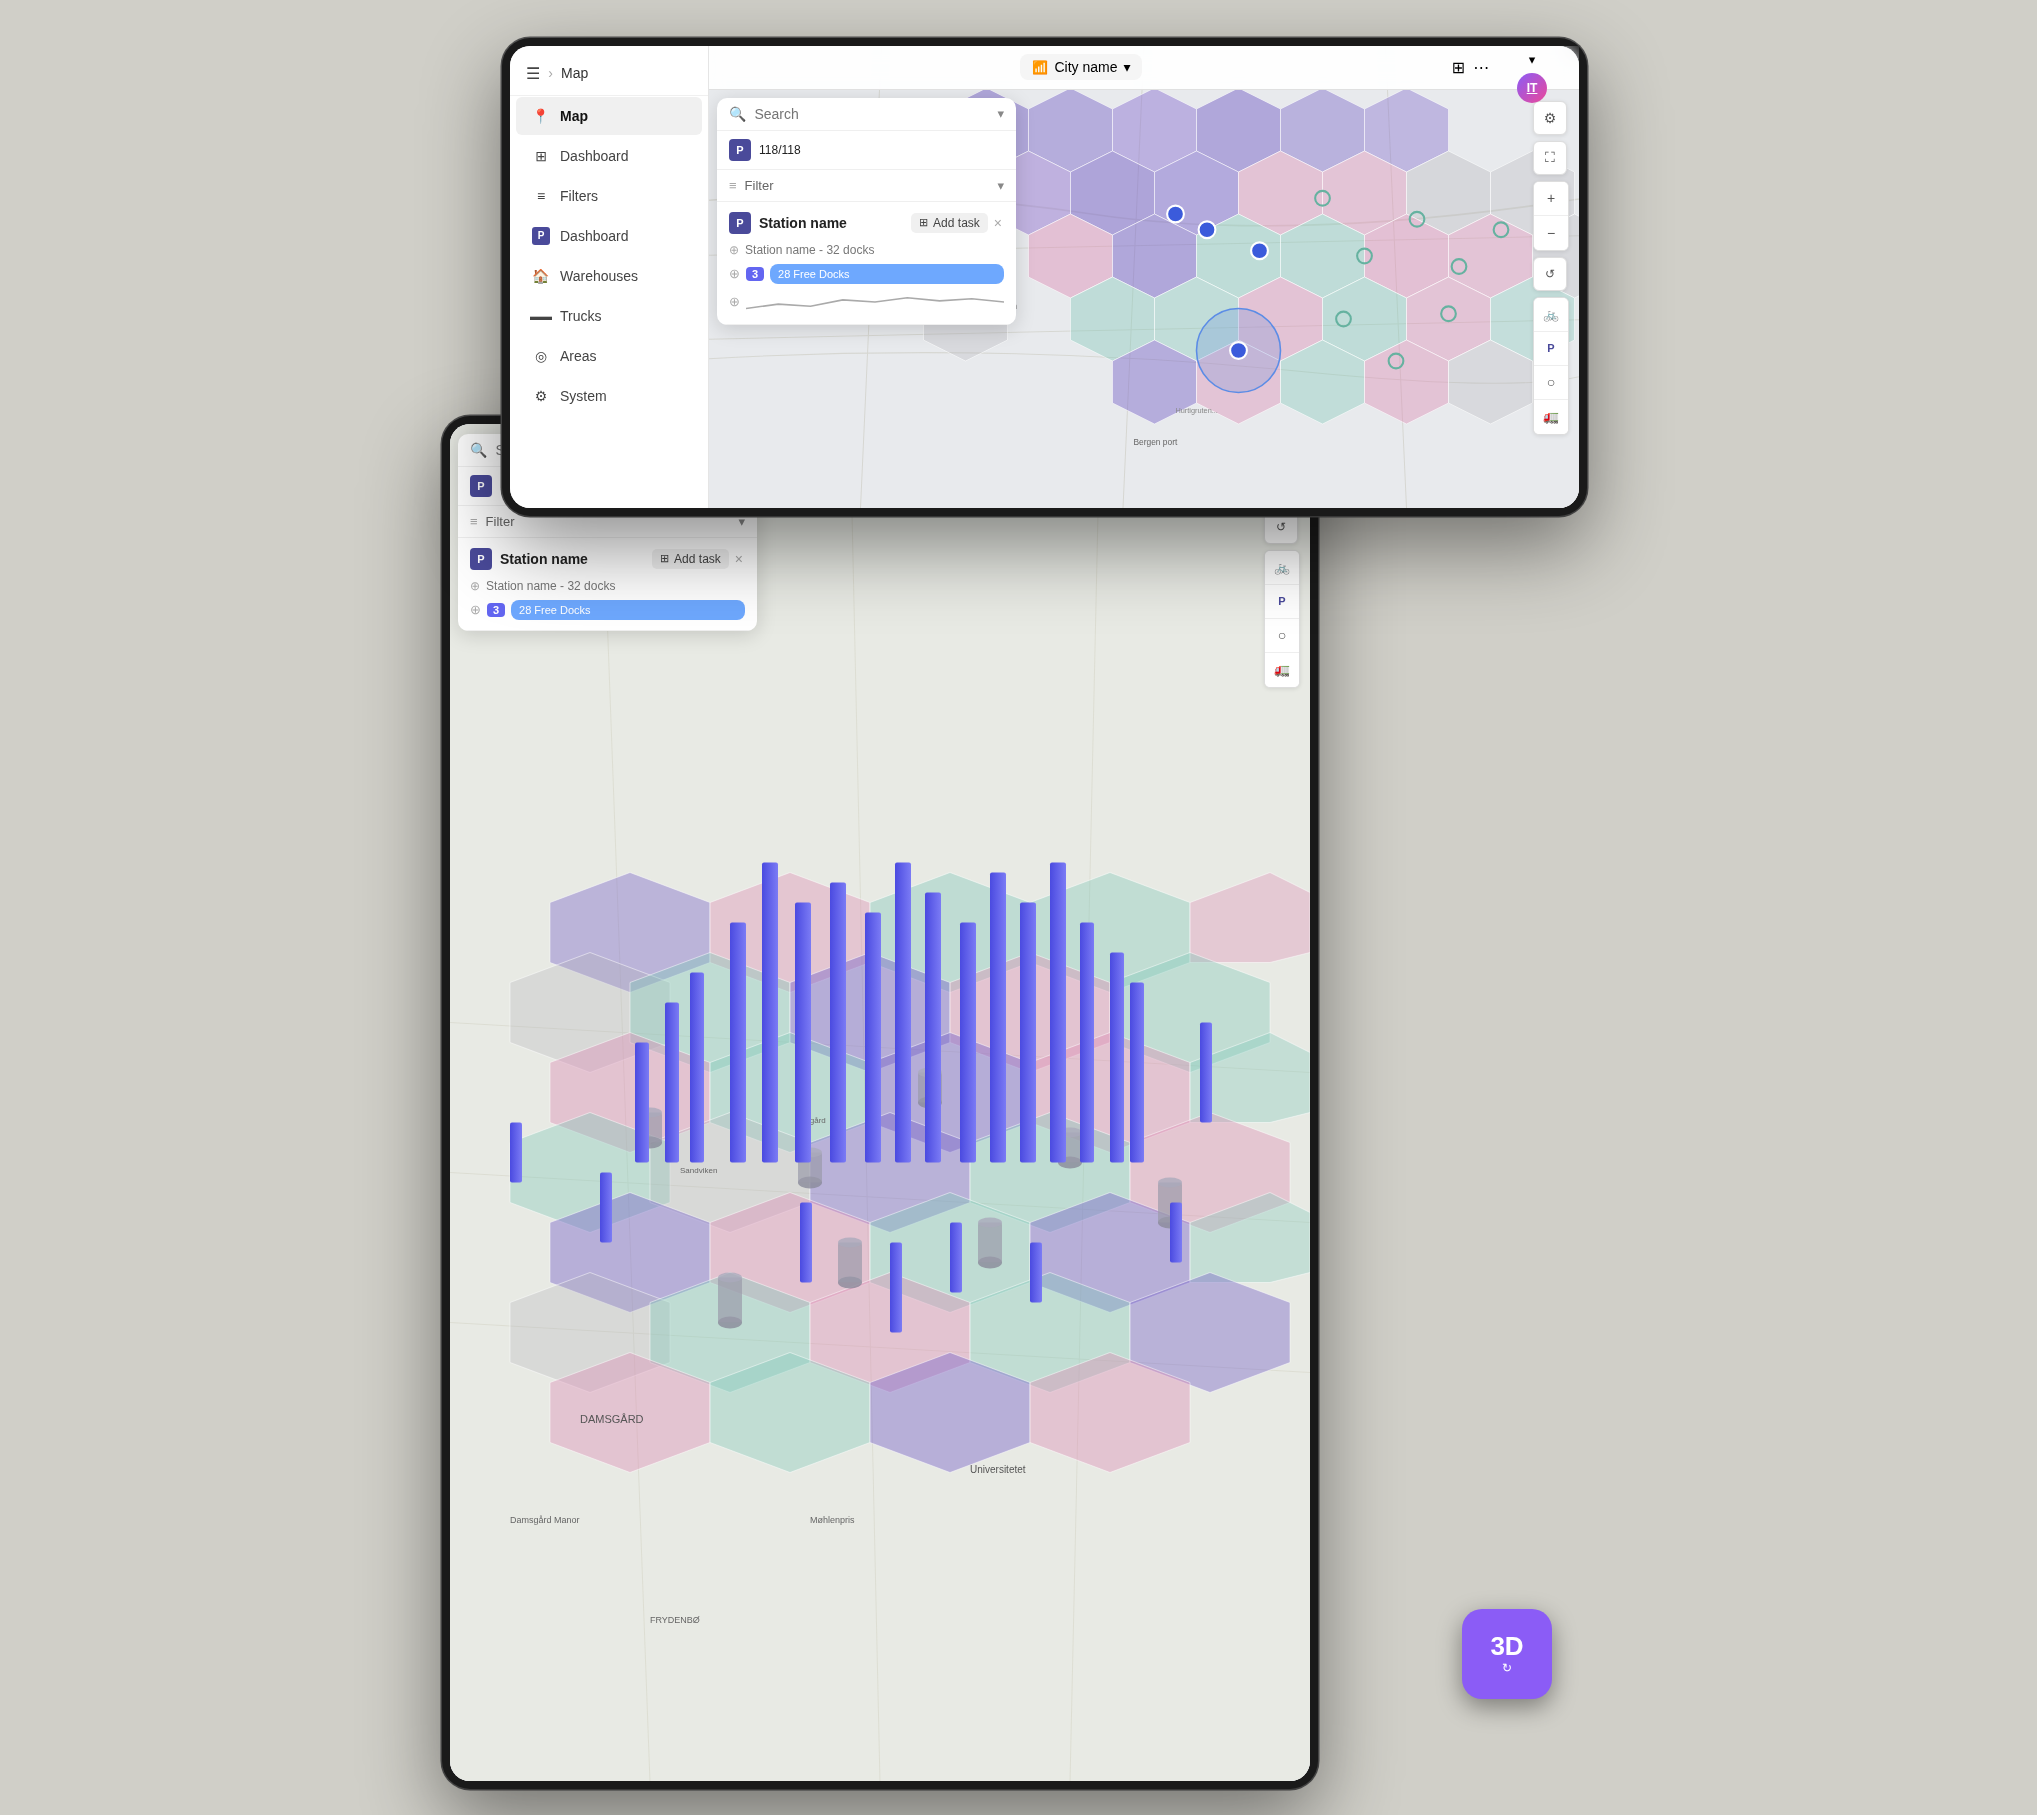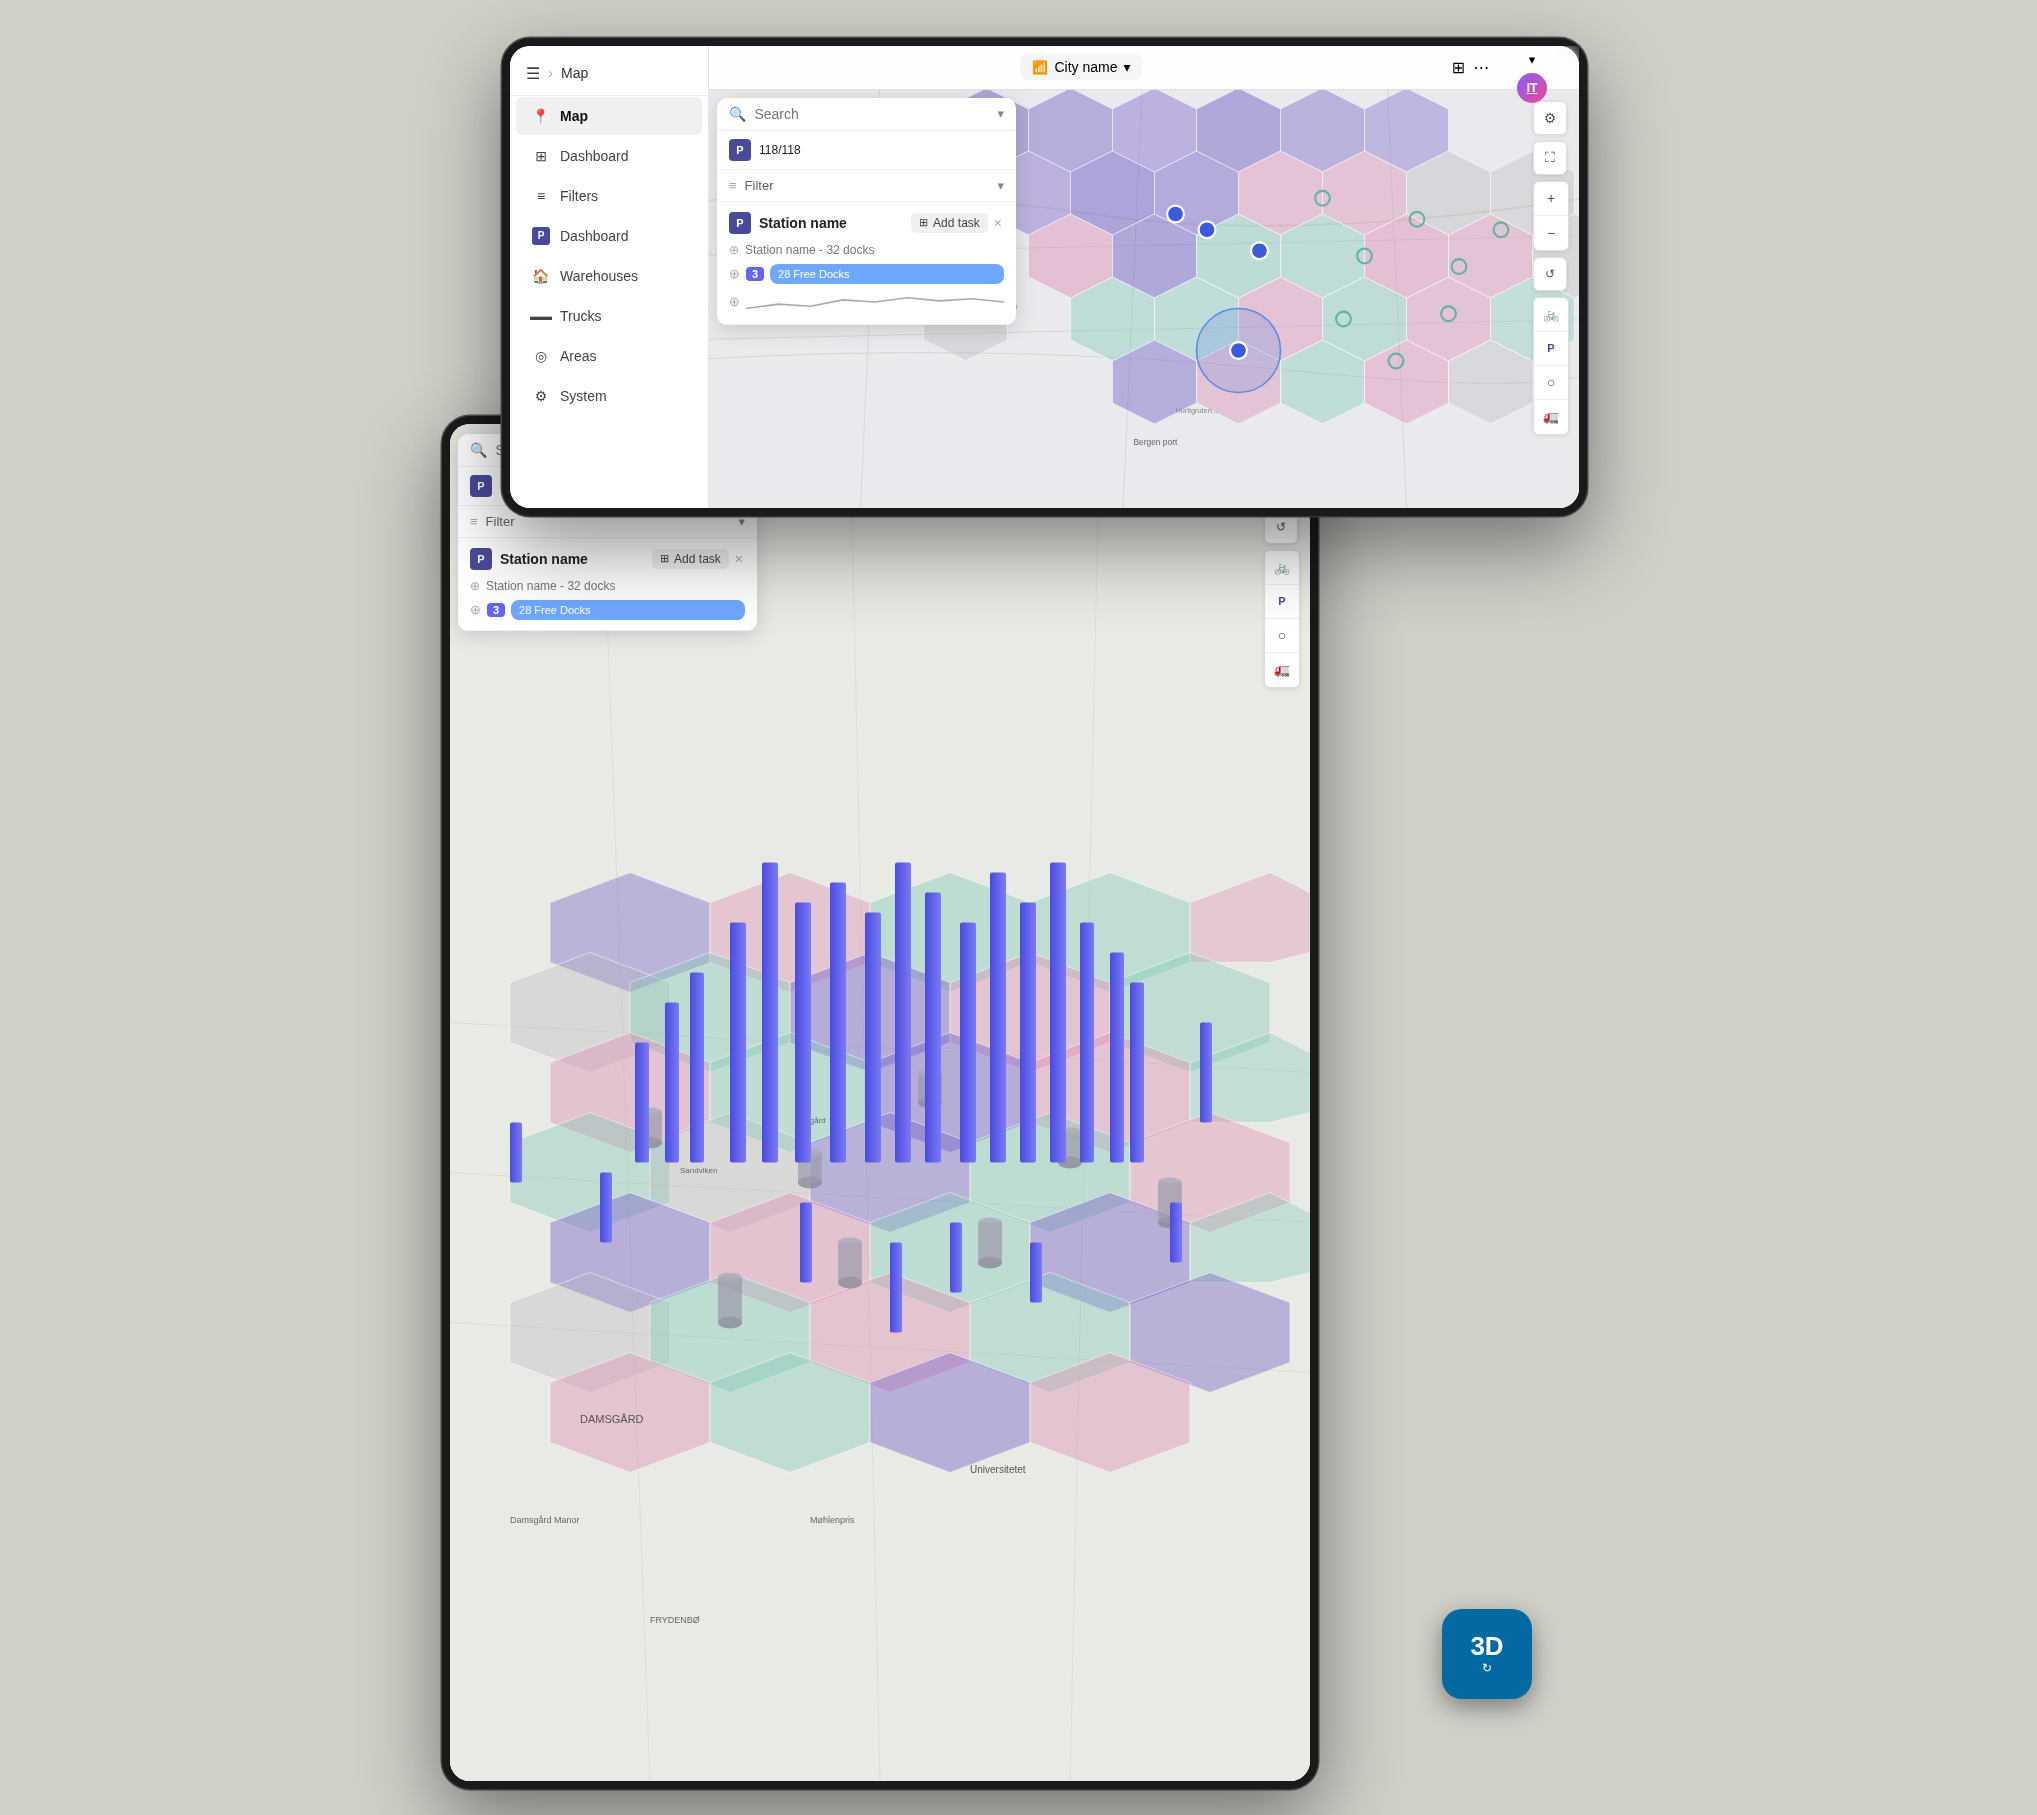--- a/index.html
+++ b/index.html
@@ -406,24 +406,24 @@
     }
 
     .map-ctrl-group .map-ctrl-btn:last-child {
       border-bottom: none;
     }
 
     
     .btn-3d {
       position: absolute;
       bottom: 80px;
-      right: 64px;
+      right: 44px;
       width: 90px;
       height: 90px;
-      background: #0369a1;
+      background: #8b5cf6;
       border-radius: 20px;
       display: flex;
       flex-direction: column;
       align-items: center;
       justify-content: center;
       cursor: pointer;
       z-index: 20;
       box-shadow: 0 8px 24px rgba(0,0,0,0.4);
     }
 

